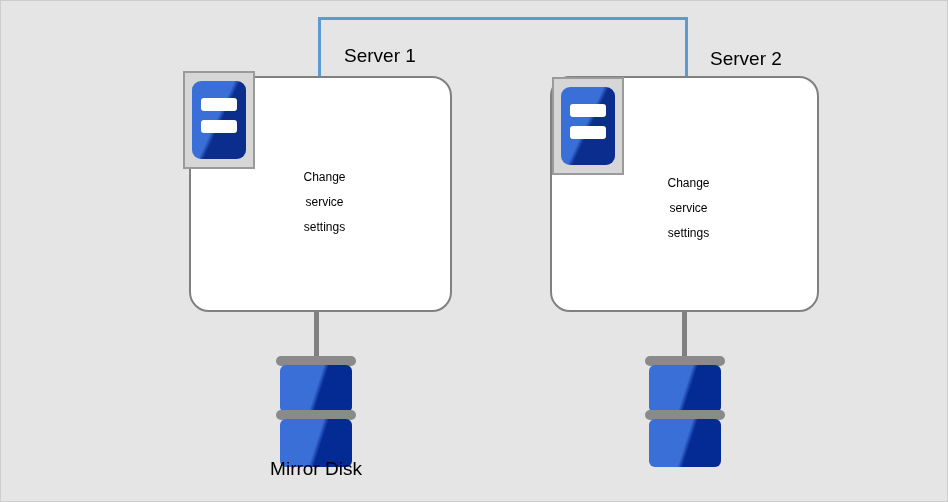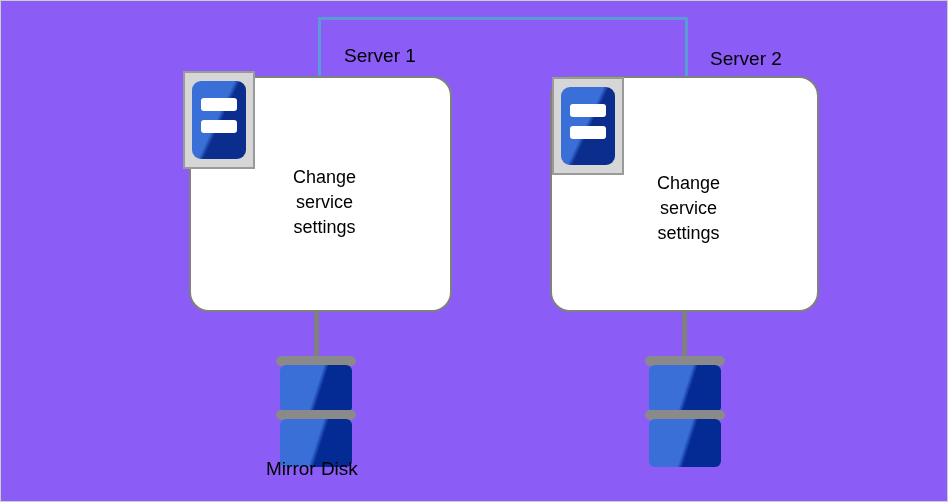--- a/index.html
+++ b/index.html
@@ -7,21 +7,21 @@
     padding: 0;
     background: #ffffff;
   }
   body {
     font-family: "Liberation Sans", sans-serif;
   }
   #canvas {
     position: relative;
     width: 948px;
     height: 502px;
-    background: #8b5cf6;
+    background: #e5e5e5;
     border: 1px solid #cdcdcd;
     box-sizing: border-box;
     overflow: hidden;
   }
 
   
   .bracket-h {
     position: absolute;
     background: #5b9bd5;
   }
@@ -45,21 +45,21 @@
     border: 2px solid #808080;
     border-radius: 20px;
     background: #ffffff;
     box-sizing: border-box;
   }
   .server-text {
     position: absolute;
     left: 0;
     right: 0;
     text-align: center;
-    font-size: 18px;
+    font-size: 12px;
     color: #000000;
     line-height: 25px;
     padding-left: 8px;
   }
 
   
   .server-icon {
     position: absolute;
     width: 72px;
     height: 98px;
@@ -112,21 +112,21 @@
   .disk .platter {
     position: absolute;
     left: 4px;
     width: 72px;
     height: 48px;
     border-radius: 6px;
     background: linear-gradient(108deg, #3a6fd8 0%, #3a6fd8 50%, #042a94 56%, #042a94 100%);
   }
   .disk-label {
     position: absolute;
-    text-align: left;
+    text-align: center;
     font-size: 19px;
     color: #000000;
     white-space: nowrap;
     line-height: 1;
   }
 </style>
 </head>
 <body>
 
 <div id="canvas">

